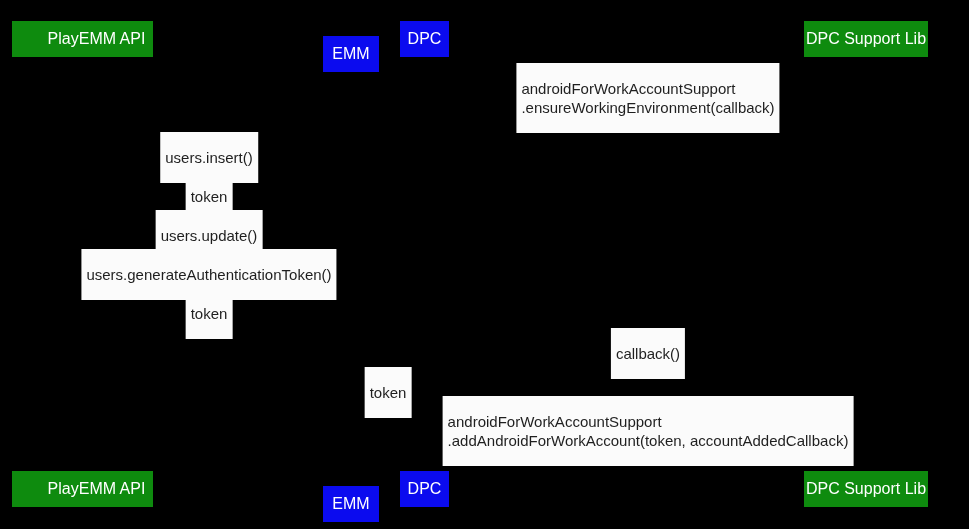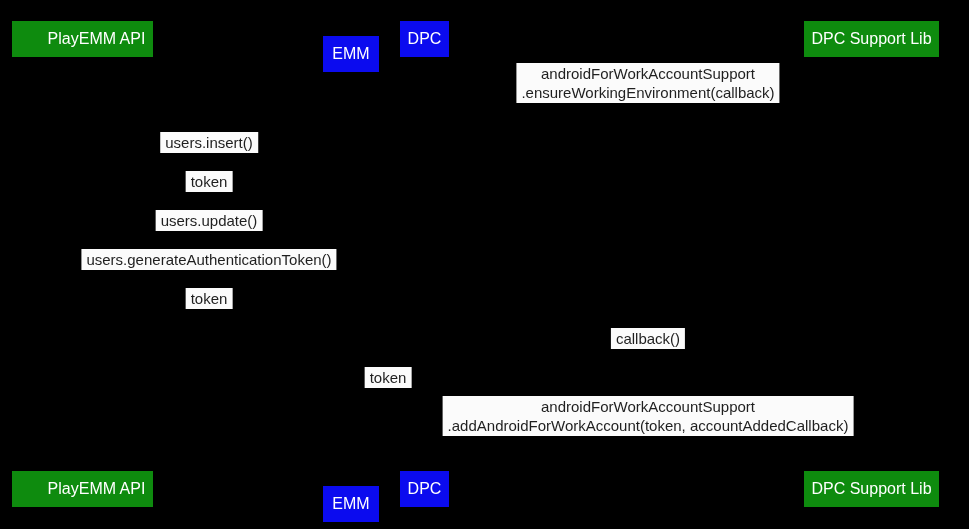--- a/index.html
+++ b/index.html
@@ -26,31 +26,31 @@
     font-size: 16px;
     white-space: nowrap;
   }
   .p-green { background: var(--green, #0e8b0e); }
   .p-blue  { background: var(--blue, #0b0bef); }
   .row-top    { top: 21px; }
   .row-bottom { top: 471px; }
   .p0 { left: 12px;  width: 113px; padding-left: 28px; }
   .p1 { left: 323px; width: 56px; margin-top: 15px;  }
   .p2 { left: 400px; width: 49px;  }
-  .p3 { left: 804px; width: 135px; }
+  .p3 { left: 804px; width: 124px; }
   
   .msg {
     position: absolute;
     transform: translateX(-50%);
     background: var(--label-bg, #fbfbfb);
     color: var(--label-text, #1f1f1f);
     font-size: 15px;
     line-height: 19px;
-    padding: 1px 5px;
-    text-align: center;
+    padding: 16px 5px;
+    text-align: left;
     white-space: nowrap;
   }
   .msg .line { display: block; }
   .m0 { left: 648px; top: 63px;  }
   .m1 { left: 209px; top: 132px; }
   .m2 { left: 209px; top: 171px; }
   .m3 { left: 209px; top: 210px; }
   .m4 { left: 209px; top: 249px; }
   .m5 { left: 209px; top: 288px; }
   .m6 { left: 648px; top: 328px; }

